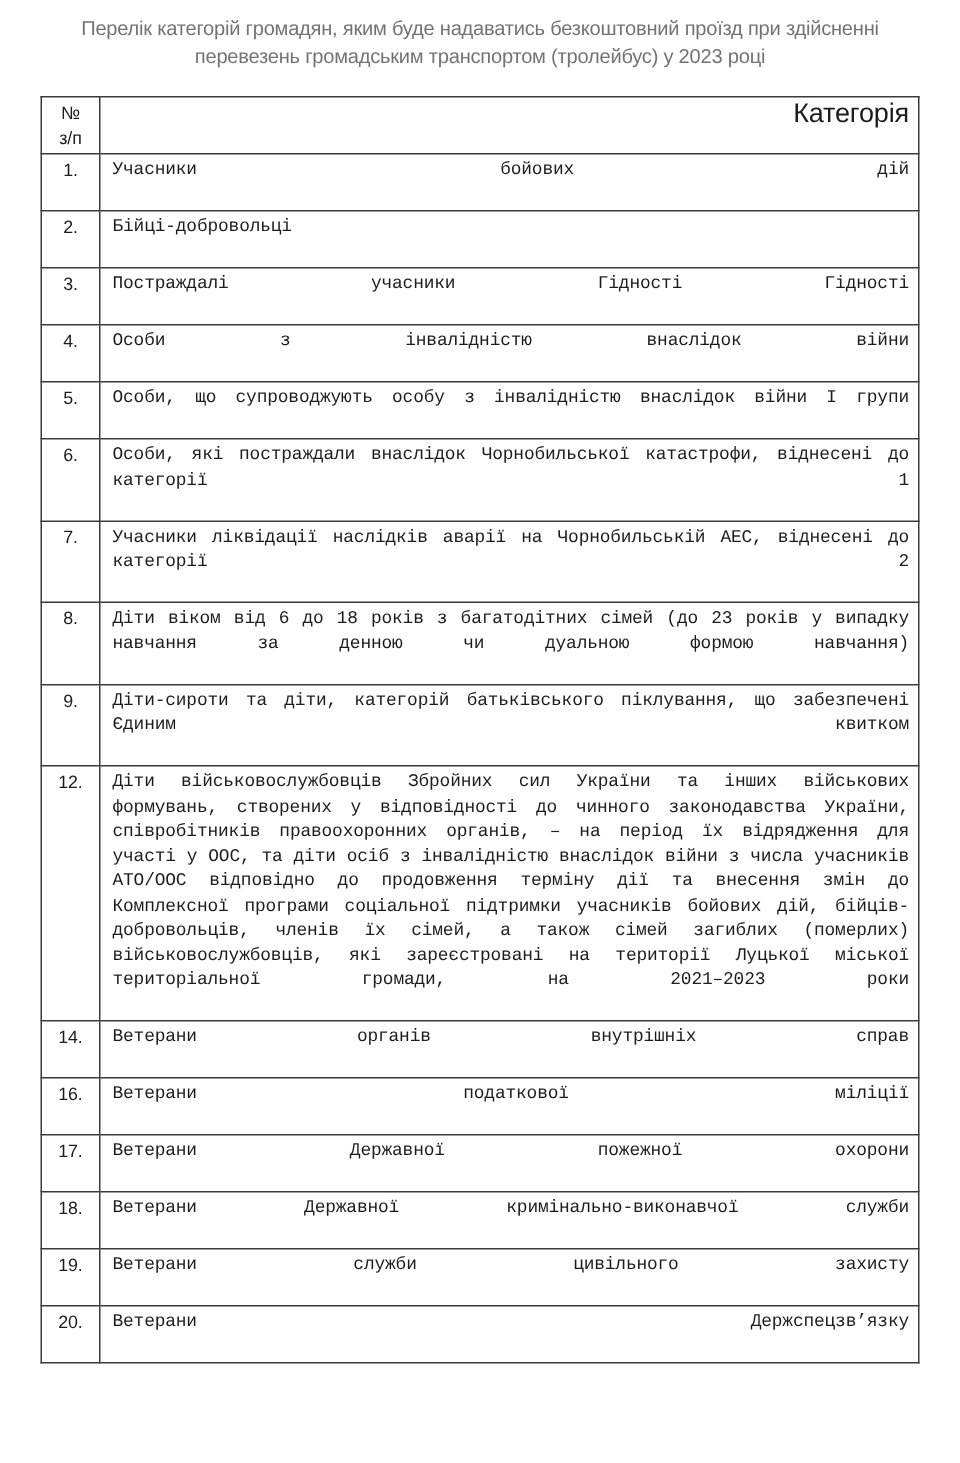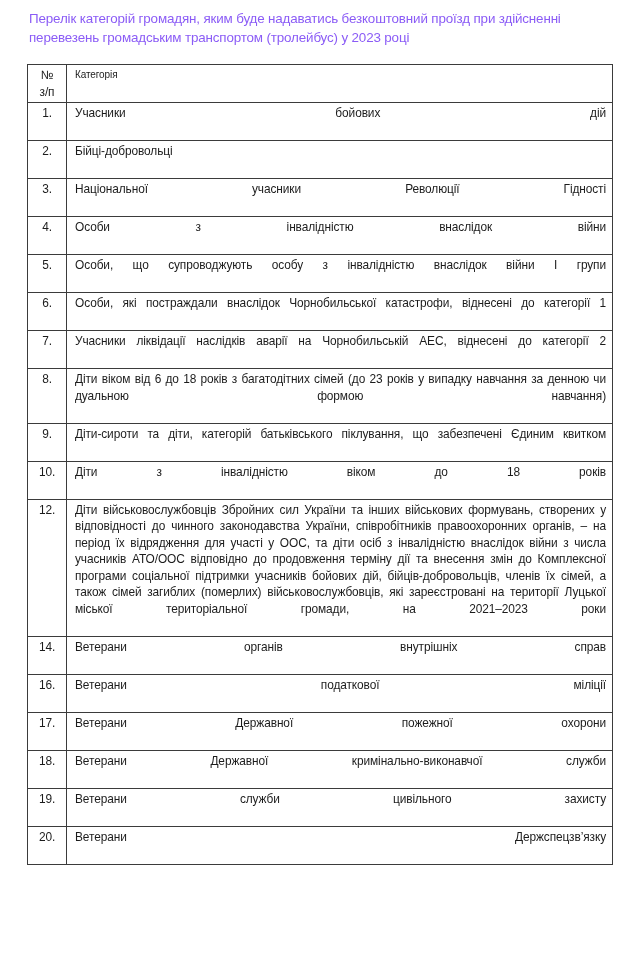--- a/index.html
+++ b/index.html
@@ -13,25 +13,25 @@
     width: 640px;
     height: 975px;
     background: #ffffff;
     box-sizing: border-box;
     padding-top: 9px;
     overflow: hidden;
   }
   .doc-title {
     max-width: 582px;
     margin: 0 auto;
-    text-align: left;
+    text-align: center;
     font-size: 13.4px;
     line-height: 1.42;
     letter-spacing: -0.15px;
-    color: #8b5cf6;
+    color: #737373;
   }
   table.categories {
     width: 586px;
     margin: 17px auto 0 auto;
     border-collapse: collapse;
     table-layout: fixed;
   }
   table.categories th,
   table.categories td {
     border: 1px solid #3b3b3b;
@@ -41,36 +41,37 @@
   th.h-num, td.c-num-cell {
     text-align: center;
     vertical-align: top;
     font-size: 11.9px;
     line-height: 16.5px;
     padding: 2px 1px 2px 1px;
     font-weight: normal;
     letter-spacing: -0.1px;
   }
   th.h-cat {
-    text-align: left;
+    text-align: right;
     vertical-align: top;
-    font-size: 10px;
+    font-size: 18px;
     line-height: 16.5px;
     padding: 2px 6px 2px 8px;
     font-weight: normal;
     height: 36px;
     letter-spacing: -0.1px;
   }
   td.c-cat-cell {
     text-align: justify;
     vertical-align: top;
     font-size: 11.9px;
     line-height: 16.5px;
     letter-spacing: -0.1px;
     padding: 2px 6px 2px 8px;
+    font-family: Liberation Mono, monospace;
   }
   td.c-cat-cell:after { 
     content: "";
     display: inline-block;
     width: 100%;
   }
 </style>
 </head>
 <body>
 
@@ -98,21 +99,21 @@
     <td class="c-cat-cell">Учасники бойових дій</td>
   </tr>
 
   <tr>
     <td class="c-num-cell">2.</td>
     <td class="c-cat-cell">Бійці-добровольці</td>
   </tr>
 
   <tr>
     <td class="c-num-cell">3.</td>
-    <td class="c-cat-cell">Національної учасники Революції Гідності</td>
+    <td class="c-cat-cell">Постраждалі учасники Гідності Гідності</td>
   </tr>
 
   <tr>
     <td class="c-num-cell">4.</td>
     <td class="c-cat-cell">Особи з інвалідністю внаслідок війни</td>
   </tr>
 
   <tr>
     <td class="c-num-cell">5.</td>
     <td class="c-cat-cell">Особи, що супроводжують особу з інвалідністю внаслідок війни І групи</td>
@@ -131,24 +132,20 @@
   <tr>
     <td class="c-num-cell">8.</td>
     <td class="c-cat-cell">Діти віком від 6 до 18 років з багатодітних сімей (до 23 років у випадку навчання за денною чи дуальною формою навчання)</td>
   </tr>
 
   <tr>
     <td class="c-num-cell">9.</td>
     <td class="c-cat-cell">Діти-сироти та діти, категорій батьківського піклування, що забезпечені Єдиним квитком</td>
   </tr>
 
-  <tr>
-    <td class="c-num-cell">10.</td>
-    <td class="c-cat-cell">Діти з інвалідністю віком до 18 років</td>
-  </tr>
 
 
   <tr>
     <td class="c-num-cell">12.</td>
     <td class="c-cat-cell">Діти військовослужбовців Збройних сил України та інших військових формувань, створених у відповідності до чинного законодавства України, співробітників правоохоронних органів, – на період їх відрядження для участі у ООС, та діти осіб з інвалідністю внаслідок війни з числа учасників АТО/ООС відповідно до продовження терміну дії та внесення змін до Комплексної програми соціальної підтримки учасників бойових дій, бійців-добровольців, членів їх сімей, а також сімей загиблих (померлих) військовослужбовців, які зареєстровані на території Луцької міської територіальної громади, на 2021–2023 роки</td>
   </tr>
 
 
   <tr>
     <td class="c-num-cell">14.</td>

